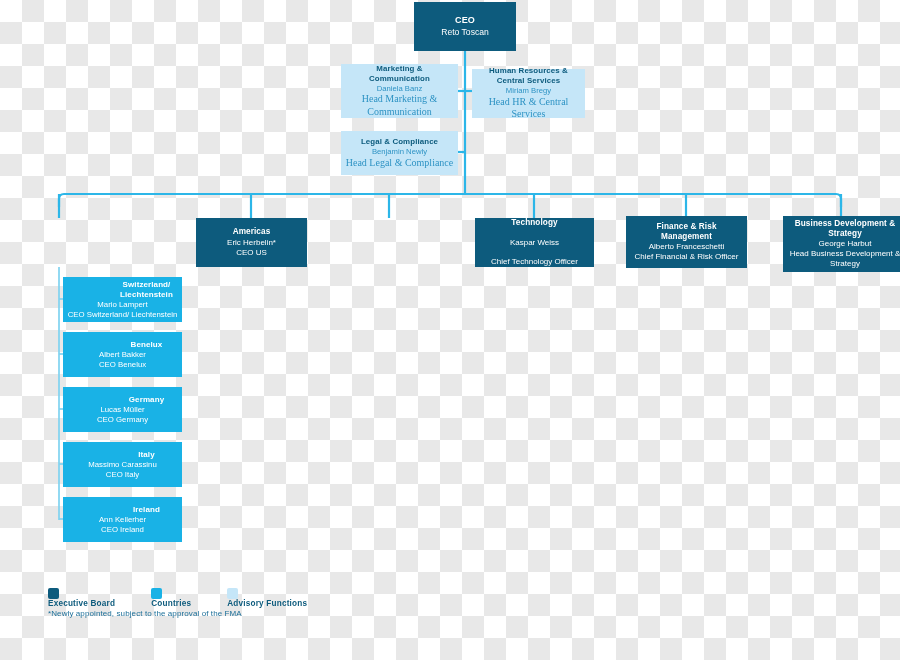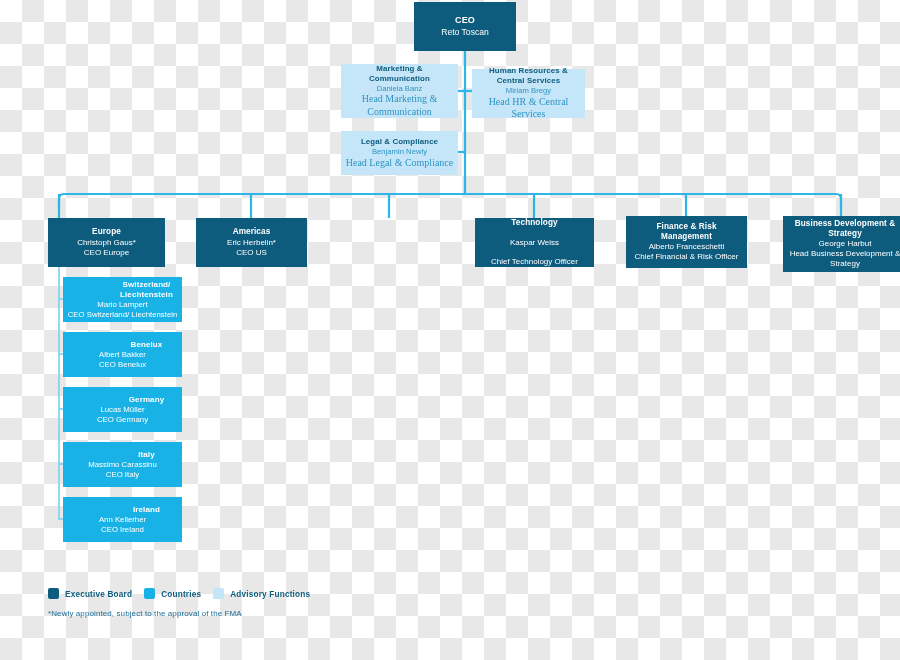--- a/index.html
+++ b/index.html
@@ -102,22 +102,23 @@
   #legend {
     position: absolute;
     left: 48px;
     top: 588px;
     display: flex;
     align-items: center;
     z-index: 3;
   }
   .legend-item {
     display: flex;
-    align-items: flex-end;
-    margin-right: 12px;
+    align-items: flex-start;
+    margin-right: 36px;
+    flex-direction: column;
   }
   .legend-swatch {
     width: 11px;
     height: 11px;
     border-radius: 2px;
     margin-right: 6px;
   }
   .legend-label {
     font-size: 8.2px;
     font-weight: bold;
@@ -189,25 +190,20 @@
     <div class="n-person">Miriam Bregy</div>
     <div class="n-role">Head HR &amp; Central Services</div>
   </div>
 
   <div class="node advisory" style="left:341px; top:131px; width:117px; height:44px;">
     <div class="n-title">Legal &amp; Compliance</div>
     <div class="n-person">Benjamin Newly</div>
     <div class="n-role">Head Legal &amp; Compliance</div>
   </div>
 
-  <div class="node exec" style="left:48px; top:218px; width:117px; height:49px;">
-    <div class="n-title">Europe</div>
-    <div class="n-person">Christoph Gaus*</div>
-    <div class="n-role">CEO Europe</div>
-  </div>
 
   <div class="node exec" style="left:196px; top:218px; width:111px; height:49px;">
     <div class="n-title">Americas</div>
     <div class="n-person">Eric Herbelin*</div>
     <div class="n-role">CEO US</div>
   </div>
 
 
   <div class="node exec" style="left:475px; top:218px; width:119px; height:49px;gap:9px;">
     <div class="n-title">Technology</div>

